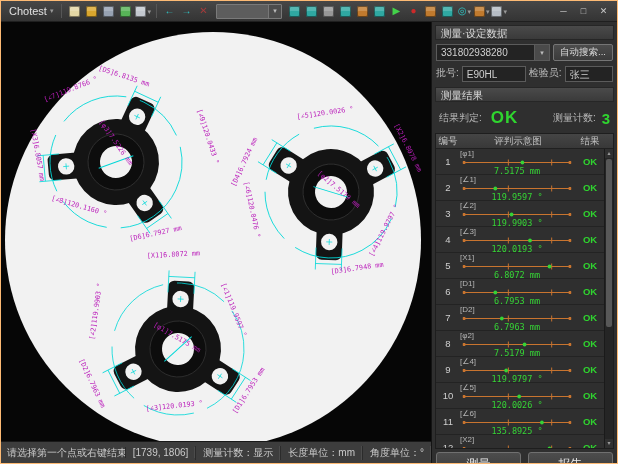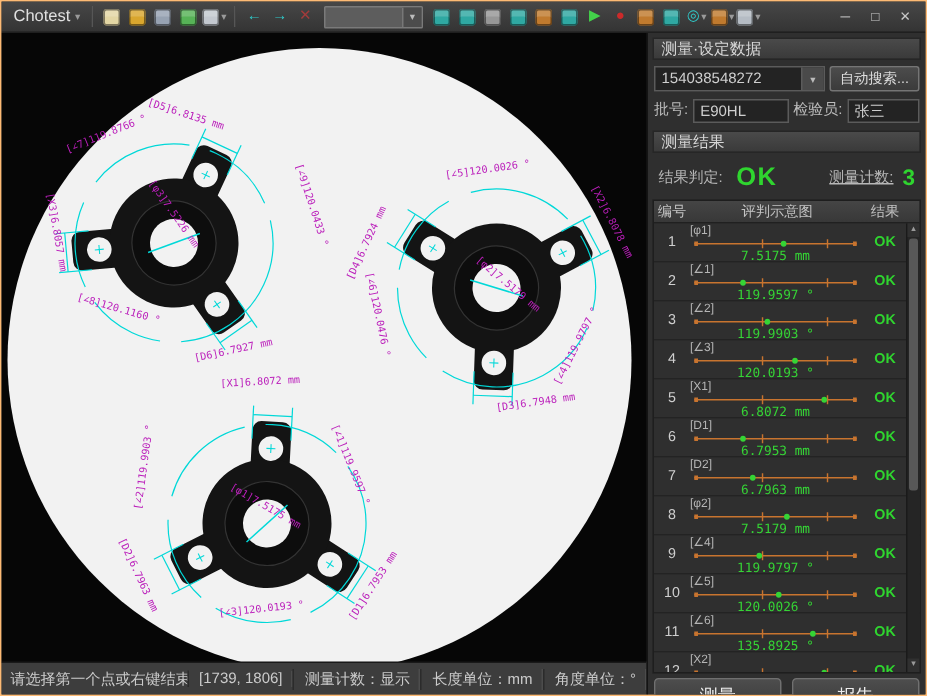--- a/index.html
+++ b/index.html
@@ -39,21 +39,21 @@
   .ds-caret { width:15px; height:15px; background:#4a4a4a; border-left:1px solid #5b5b5b; color:#bbb; font-size:7px; display:flex; align-items:center; justify-content:center; }
   .auto-btn { width:60px; height:17px; background:linear-gradient(#4c4c4c,#3b3b3b); border:1px solid #757575; border-radius:2px; color:#ddd; font-size:9.5px; display:flex; align-items:center; justify-content:center; white-space:nowrap; }
   .field-row { display:flex; align-items:flex-start; gap:3px; margin:2px 1px 4px; }
   .field-label { font-size:10px; color:#bdbdbd; white-space:nowrap; }
   .field-box { height:16px; background:#232323; border:1px solid #5b5b5b; color:#cfcfcf; font-size:10px; padding:1px 4px; line-height:13px; }
   .batch-box { width:72px; }
   .insp-box { width:54px; margin-left:auto; }
   .judge-row { display:flex; align-items:center; padding:3px 4px 5px; }
   .judge-label,.count-label { font-size:10px; color:#b8b8b8; }
   .judge-val { color:#2fd52f; font-size:17px; font-weight:bold; margin-left:9px; letter-spacing:1px; }
-  .count-label { margin-left:auto;text-decoration:underline; }
+  .count-label { margin-left:auto; }
   .count-val { color:#2fd52f; font-size:15px; font-weight:bold; margin-left:6px; }
 
   
   .tbl { position:relative; height:316px; flex:0 0 316px; background:#2b2b2b; border:1px solid #1e1e1e; overflow:hidden; }
   .tbl-head { display:flex; height:15px; background:linear-gradient(#454545,#383838); border-bottom:1px solid #202020; font-size:9.5px; color:#c3c3c3; align-items:center; }
   .th-no { width:24px; text-align:center; }
   .th-mid { flex:1; text-align:center; }
   .th-res { width:28px; text-align:center; margin-right:9px; }
   .trow { display:flex; height:26px; border-bottom:1px solid #232323; background:#2f2f2f; }
   .td-no { width:24px; font-size:9.5px; color:#cfcfcf; text-align:center; line-height:26px; }
@@ -297,21 +297,21 @@
         <div class="sb-seg">角度单位：°</div>
       </div>
     </div>
 
     <div class="panel">
 
       <div class="sec-header">测量·设定数据</div>
 
       <div class="ds-row">
         <div class="dataset-select">
-          <span class="ds-val">154038548272</span>
+          <span class="ds-val">331802938280</span>
           <span class="ds-caret">▾</span>
         </div>
         <div class="auto-btn">自动搜索...</div>
       </div>
 
       <div class="field-row">
         <span class="field-label">批号:</span>
         <span class="field-box batch-box">E90HL</span>
         <span class="field-label insp-box-label" style="margin-left:auto">检验员:</span>
         <span class="field-box insp-box" style="margin-left:0">张三</span>

